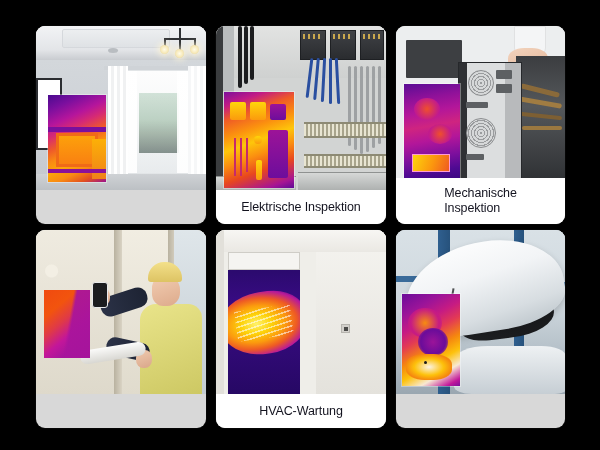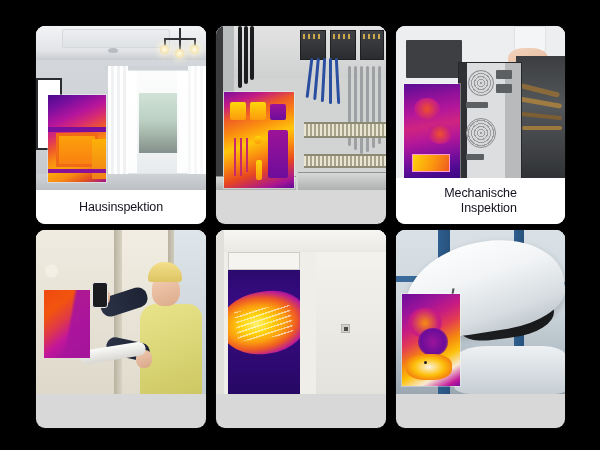--- a/index.html
+++ b/index.html
@@ -54,21 +54,21 @@
 
   
   .label {
     position: absolute;
     left: 0; right: 0; bottom: 0;
     height: 34px;
     background: #ffffff;
     display: flex;
     align-items: center;
     justify-content: center;
-    text-align: right;
+    text-align: left;
     padding: 0 4px;
   }
   .card.two-line .label { height: 46px; }
 
   .label-text {
     font-family: "Liberation Sans", sans-serif;
     font-size: 12.5px;
     font-weight: 400;
     letter-spacing: -0.1px;
     color: #13131f;
@@ -526,23 +526,20 @@
             <div class="bulb" style="left:17px;top:21px;"></div>
           </div>
           <div class="thermal thermal-room">
             <div class="band2"></div>
             <div class="band1"></div>
             <div class="corner"></div>
             <div class="band3"></div>
           </div>
         </div>
       </div>
-      <div class="label">
-        <span class="label-text">Hausinspektion</span>
-      </div>
     </div>
 
     <div class="card">
       <div class="photo">
         <div class="scene-panel">
           <div class="panel-bg"></div>
           <div class="panel-top"></div>
 
           <div class="relay" style="left:84px;top:4px;width:26px;height:30px;"></div>
           <div class="relay" style="left:114px;top:4px;width:26px;height:30px;"></div>
@@ -576,20 +573,23 @@
             <div class="cool" style="left:46px;top:12px;width:16px;height:16px;"></div>
             <div class="wire" style="left:10px;top:46px;height:38px;"></div>
             <div class="wire" style="left:16px;top:46px;height:38px;"></div>
             <div class="wire" style="left:22px;top:46px;height:34px;"></div>
             <div class="hot" style="left:30px;top:44px;width:8px;height:8px;border-radius:50%;"></div>
             <div class="hot" style="left:32px;top:68px;width:6px;height:20px;"></div>
             <div class="cool" style="left:44px;top:38px;width:20px;height:48px;"></div>
           </div>
         </div>
       </div>
+      <div class="label">
+        <span class="label-text">Elektrische Inspektion</span>
+      </div>
     </div>
 
     <div class="card two-line">
       <div class="photo">
         <div class="scene-pc">
           <div class="pc-dark-rect"></div>
 
           <div class="sleeve" style="left:118px;top:0;width:32px;height:30px;border-radius:0 0 8px 8px;"></div>
           <div class="hand" style="left:112px;top:22px;width:40px;height:26px;"></div>
           <div class="hand" style="left:134px;top:110px;width:34px;height:24px;"></div>
@@ -656,20 +656,23 @@
           <div class="hvac-wallL"></div>
           <div class="hvac-frame"></div>
           <div class="hvac-switch"></div>
 
           <div class="thermal thermal-hvac">
             <div class="plume"></div>
             <div class="louvers"></div>
           </div>
         </div>
       </div>
+      <div class="label">
+        <span class="label-text">HVAC-Wartung</span>
+      </div>
     </div>
 
     <div class="card">
       <div class="photo">
         <div class="scene-car">
           <div class="car-shopbg"></div>
           <div class="shop-pillar" style="left:42px;top:0;width:12px;height:164px;"></div>
           <div class="shop-pillar" style="left:118px;top:0;width:10px;height:164px;"></div>
           <div class="shop-beam" style="left:0px;top:46px;width:60px;height:6px;"></div>
           <div class="shop-beam" style="left:110px;top:52px;width:60px;height:6px;"></div>

